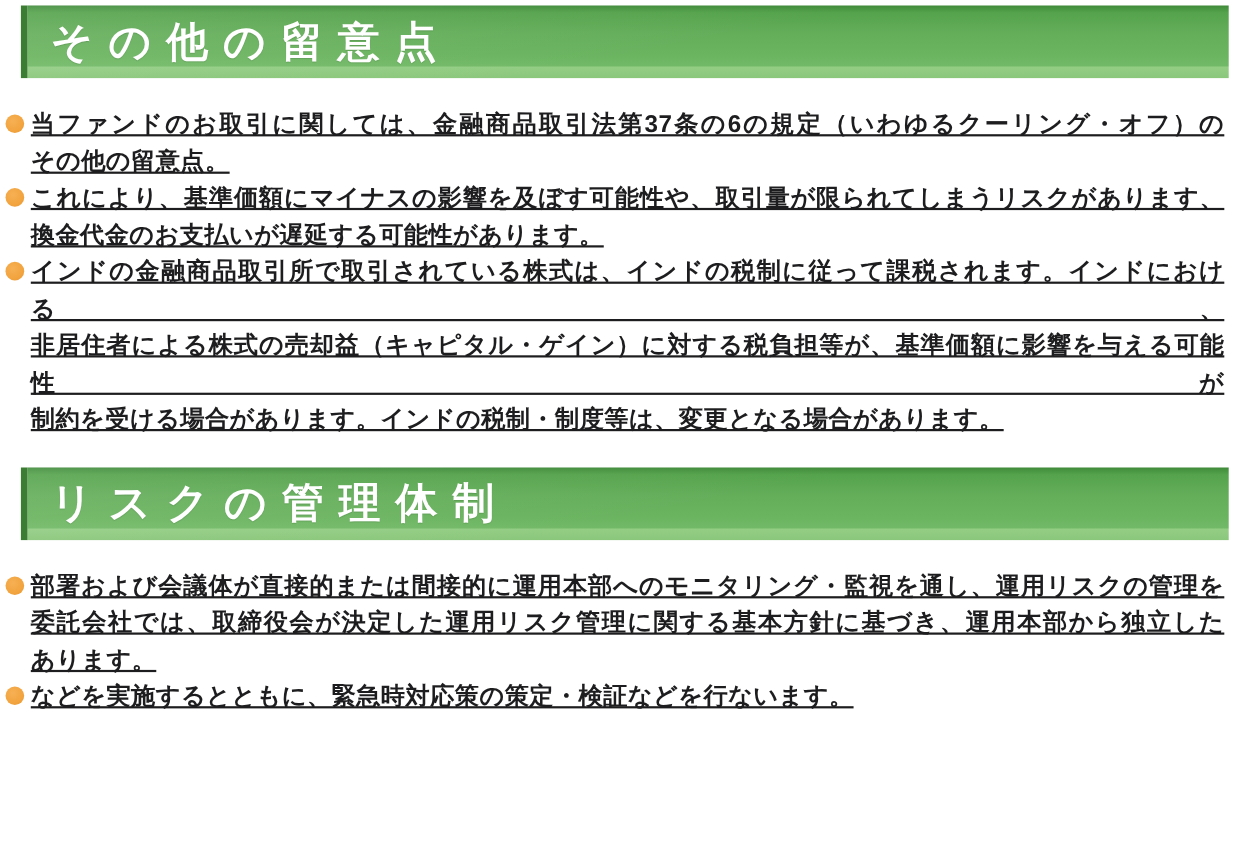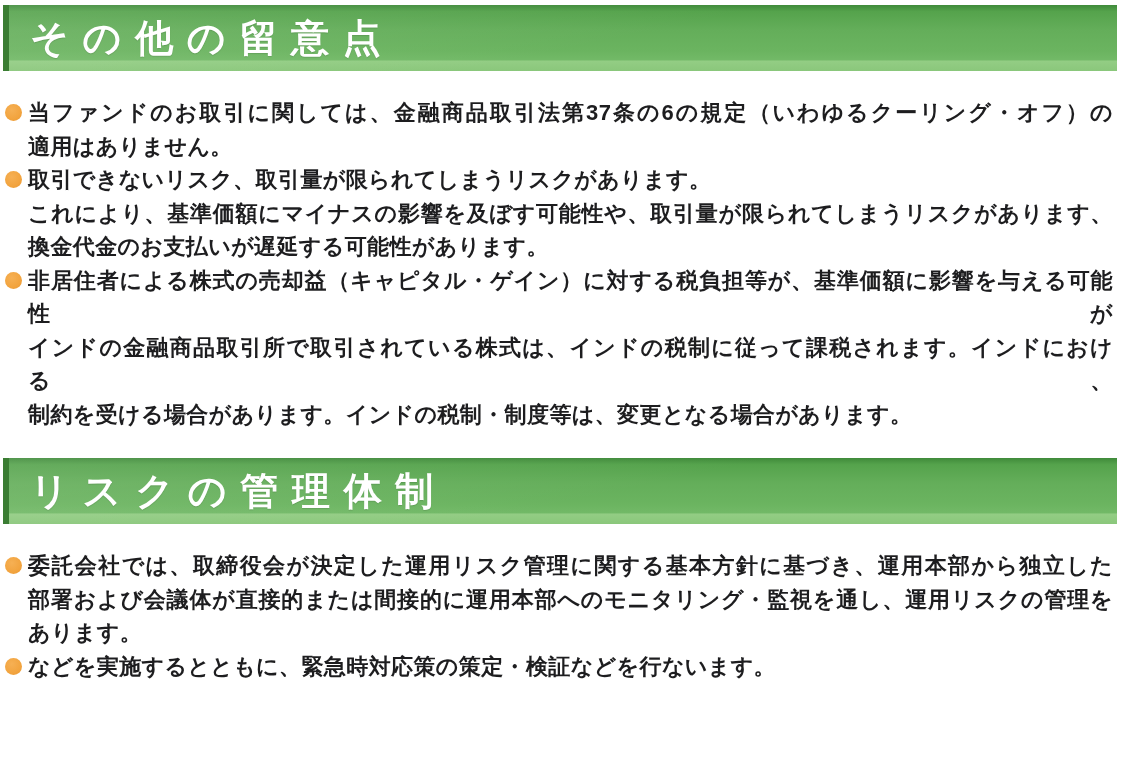--- a/index.html
+++ b/index.html
@@ -11,21 +11,21 @@
     width: 1127px;
     height: 779px;
     overflow: hidden;
     font-family: "Liberation Sans", "DejaVu Sans", sans-serif;
     color: #1d1d1f;
   }
 
   
   .section-header {
     height: 66px;
-    margin: 0 10px 0 3px;
+    margin: 0 10px 0 19px;
     border-left: 6px solid #3b7d33;
     background:
       linear-gradient(168deg, rgba(255,255,255,0.10) 0%, rgba(255,255,255,0.0) 55%),
       linear-gradient(180deg,
         #3f8a3a 0%,
         #55a34c 10%,
         #64ae5a 38%,
         #6bb460 70%,
         #72b967 83%,
         #93cd84 85%,
@@ -41,20 +41,21 @@
     font-weight: bold;
     letter-spacing: 0.36em;
     padding-left: 21px;
     white-space: nowrap;
     text-shadow: 0 1px 1px rgba(0,0,0,0.12);
   }
 
   
   .section-body {
     margin: 25px 14px 0 4px;
+    text-decoration: underline;
   }
   .bullet {
     position: relative;
     padding-left: 24px;
   }
   .dot {
     position: absolute;
     left: 1px;
     top: 8px;
     width: 17px;
@@ -81,49 +82,48 @@
 
 <div class="section-header header1">
   <span class="section-title">その他の留意点</span>
 </div>
 
 <div class="section-body">
 
   <div class="bullet">
     <span class="dot"></span>
     <div class="line fill">当ファンドのお取引に関しては、金融商品取引法第37条の6の規定（いわゆるクーリング・オフ）の</div>
-    <div class="line">適用はありません。</div>
+    <div class="line">その他の留意点。</div>
   </div>
 
   <div class="bullet">
     <span class="dot"></span>
-    <div class="line">取引できないリスク、取引量が限られてしまうリスクがあります。</div>
     <div class="line fill">これにより、基準価額にマイナスの影響を及ぼす可能性や、取引量が限られてしまうリスクがあります、</div>
     <div class="line">換金代金のお支払いが遅延する可能性があります。</div>
   </div>
 
   <div class="bullet">
     <span class="dot"></span>
+    <div class="line fill">インドの金融商品取引所で取引されている株式は、インドの税制に従って課税されます。インドにおける、</div>
     <div class="line fill">非居住者による株式の売却益（キャピタル・ゲイン）に対する税負担等が、基準価額に影響を与える可能性が</div>
-    <div class="line fill">インドの金融商品取引所で取引されている株式は、インドの税制に従って課税されます。インドにおける、</div>
     <div class="line">制約を受ける場合があります。インドの税制・制度等は、変更となる場合があります。</div>
   </div>
 
 </div>
 
 <div class="section-header header2">
   <span class="section-title">リスクの管理体制</span>
 </div>
 
 <div class="section-body">
 
   <div class="bullet">
     <span class="dot"></span>
+    <div class="line fill">部署および会議体が直接的または間接的に運用本部へのモニタリング・監視を通し、運用リスクの管理を</div>
     <div class="line fill">委託会社では、取締役会が決定した運用リスク管理に関する基本方針に基づき、運用本部から独立した</div>
-    <div class="line fill">部署および会議体が直接的または間接的に運用本部へのモニタリング・監視を通し、運用リスクの管理を</div>
     <div class="line">あります。</div>
   </div>
 
   <div class="bullet">
     <span class="dot"></span>
     <div class="line">などを実施するとともに、緊急時対応策の策定・検証などを行ないます。</div>
   </div>
 
 </div>
 

